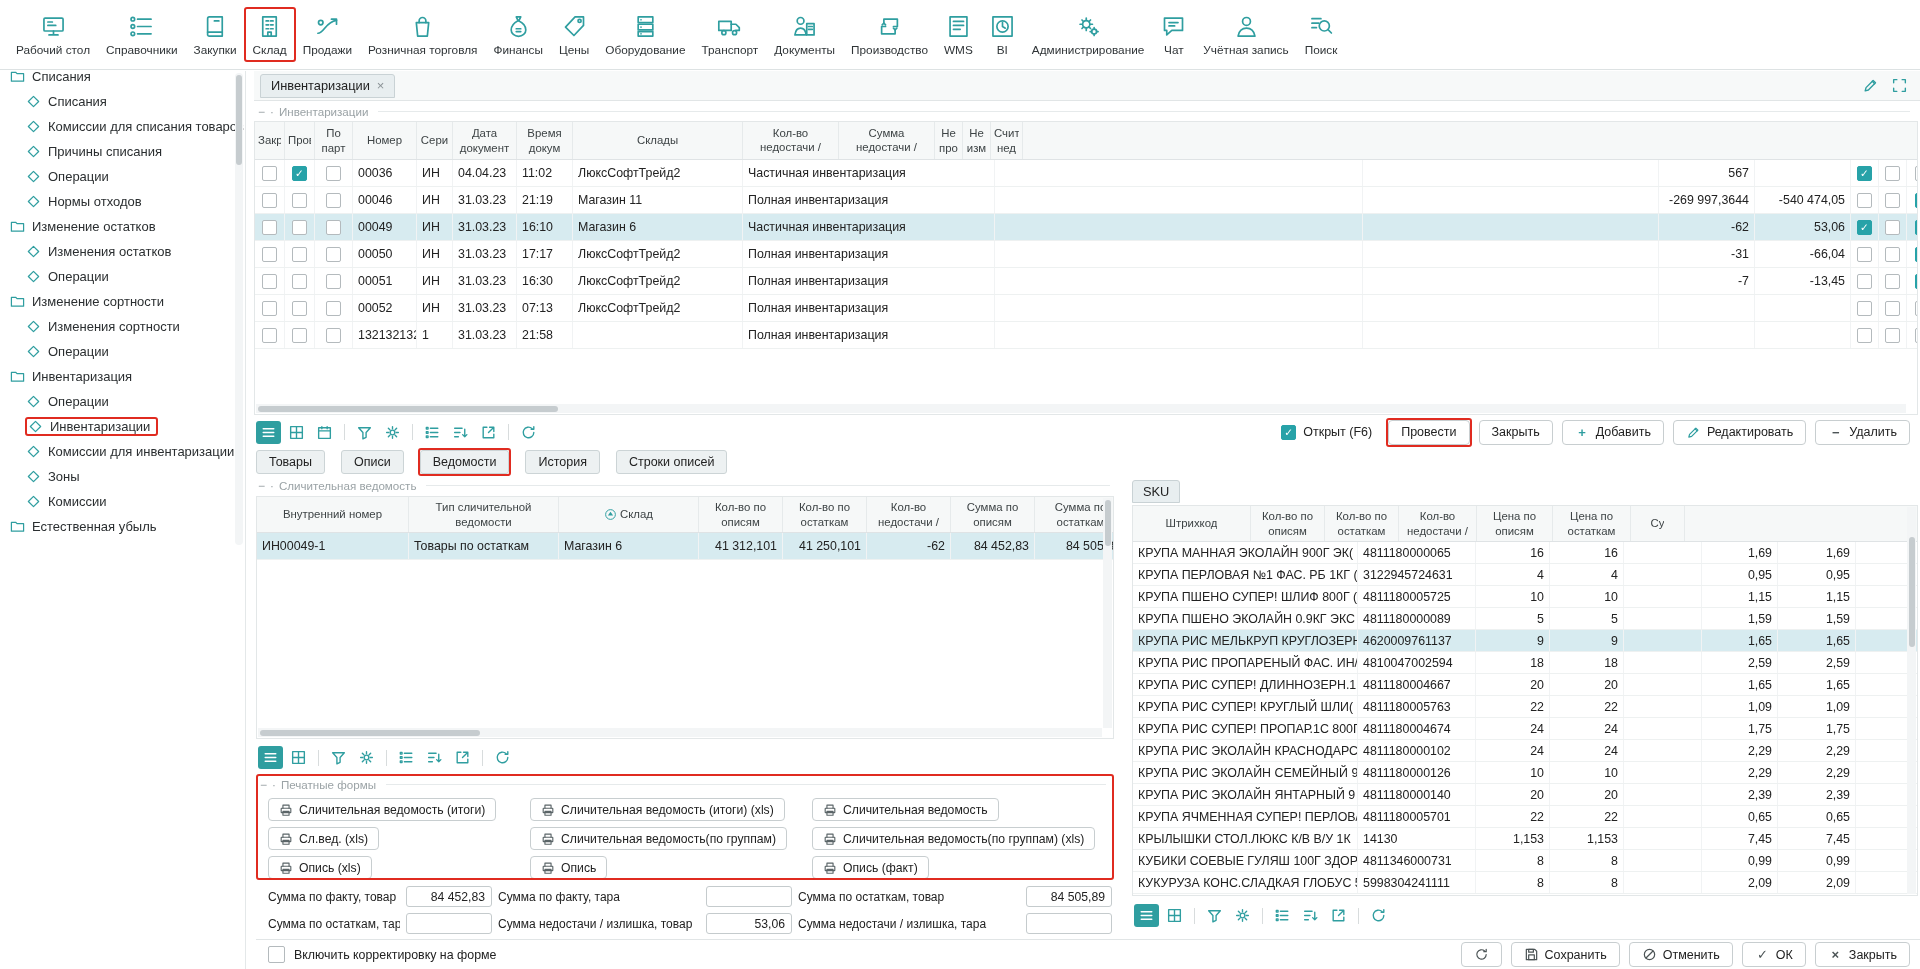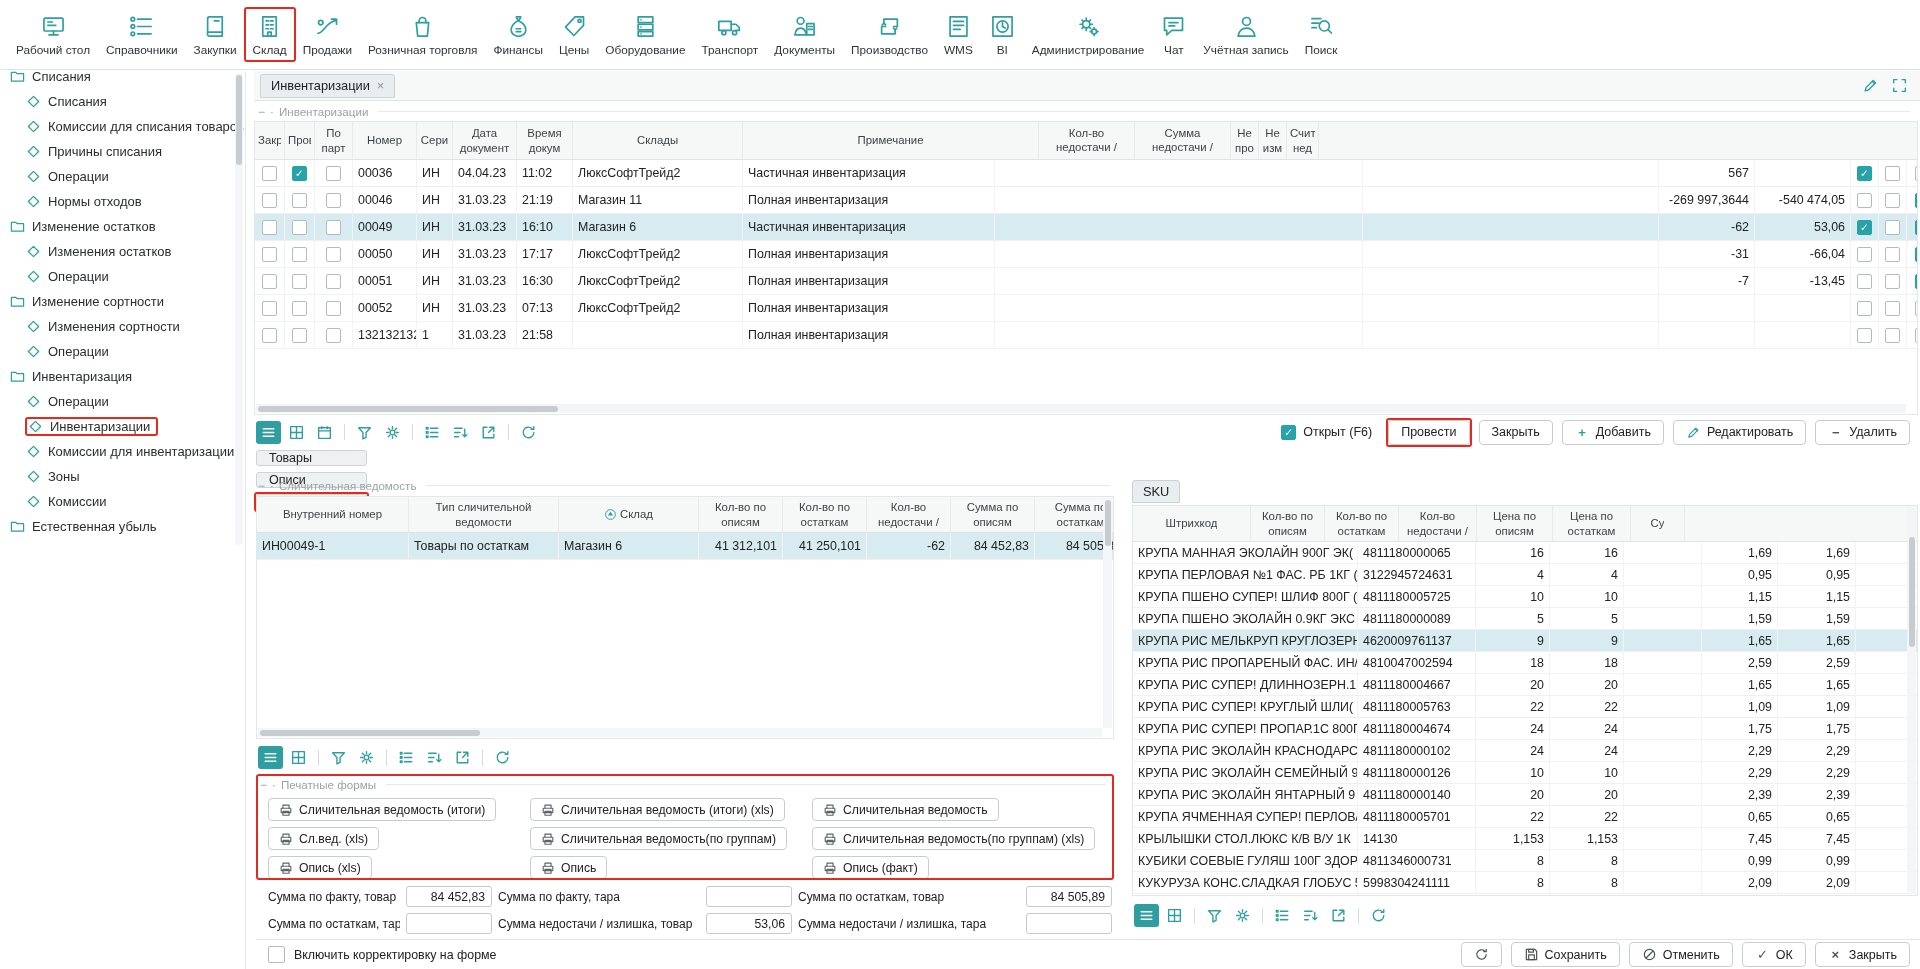--- a/index.html
+++ b/index.html
@@ -73,21 +73,21 @@
   .strip{display:flex;align-items:center;gap:3px;}
   .ti{width:25px;height:23px;display:inline-flex;align-items:center;justify-content:center;color:var(--teal);border-radius:3px;cursor:pointer;}
   .ti svg{width:17px;height:17px;}
   .ti.sel{background:var(--teal);color:#fff;}
   .sep{width:1px;height:16px;background:#d8dcdd;margin:0 4px;}
   .sp{flex:1;}
   .openchk{display:flex;align-items:center;gap:7px;font-size:12.5px;cursor:pointer;margin-right:16px;}
   .btns{display:flex;gap:9px;}
   .btn{display:inline-flex;align-items:center;gap:6px;height:25px;padding:0 12px;background:#fff;border:1px solid #c8ced0;
        border-radius:4px;font-size:12.5px;color:#222;cursor:pointer;font-family:inherit;position:relative;white-space:nowrap;}
-  #subtabs{position:absolute;top:379px;left:2px;height:25px;display:flex;gap:6px;flex-direction:column;}
+  #subtabs{position:absolute;top:379px;left:2px;height:25px;display:flex;gap:16px;}
   .chip{display:inline-flex;align-items:center;height:24px;padding:0 12px;background:#edf1f2;border:1px solid #ccd4d6;border-radius:3px;font-size:12.5px;cursor:pointer;position:relative;white-space:nowrap;}
   
   .lower{position:absolute;top:407px;left:2px;right:0;bottom:31px;}
   .lower-left{position:absolute;left:0;top:0;width:862px;bottom:0;}
   .sec-ved{position:absolute;top:0;left:2px;right:8px;height:15px;}
   #vedTbl{top:18px;left:0;right:4px;height:243px;}
   #vedStrip{position:absolute;top:268px;left:2px;}
   .pf{position:absolute;left:0;right:4px;top:296px;height:106px;padding:4px 8px 0 4px;}
   .pf .sec{margin-bottom:7px;}
   .pf-grid{display:grid;grid-template-columns:262px 282px auto;row-gap:6px;padding-left:8px;}
@@ -491,23 +491,20 @@
           <span class="thx">Сери</span>
         </div>
         <div class="th" style="flex:0 0 64px">
           <span class="thx">Дата документ</span>
         </div>
         <div class="th" style="flex:0 0 56px">
           <span class="thx">Время докум</span>
         </div>
         <div class="th" style="flex:0 0 170px">
           <span class="thx">Склады</span>
-        </div>
-        <div class="th" style="flex:0 0 296px">
-          <span class="thx">Примечание</span>
         </div>
         <div class="th" style="flex:0 0 96px">
           <span class="thx">Кол-во недостачи / излишка</span>
         </div>
         <div class="th" style="flex:0 0 96px">
           <span class="thx">Сумма недостачи / излишка</span>
         </div>
         <div class="th" style="flex:0 0 28px">
           <span class="thx">Не про</span>
         </div>

